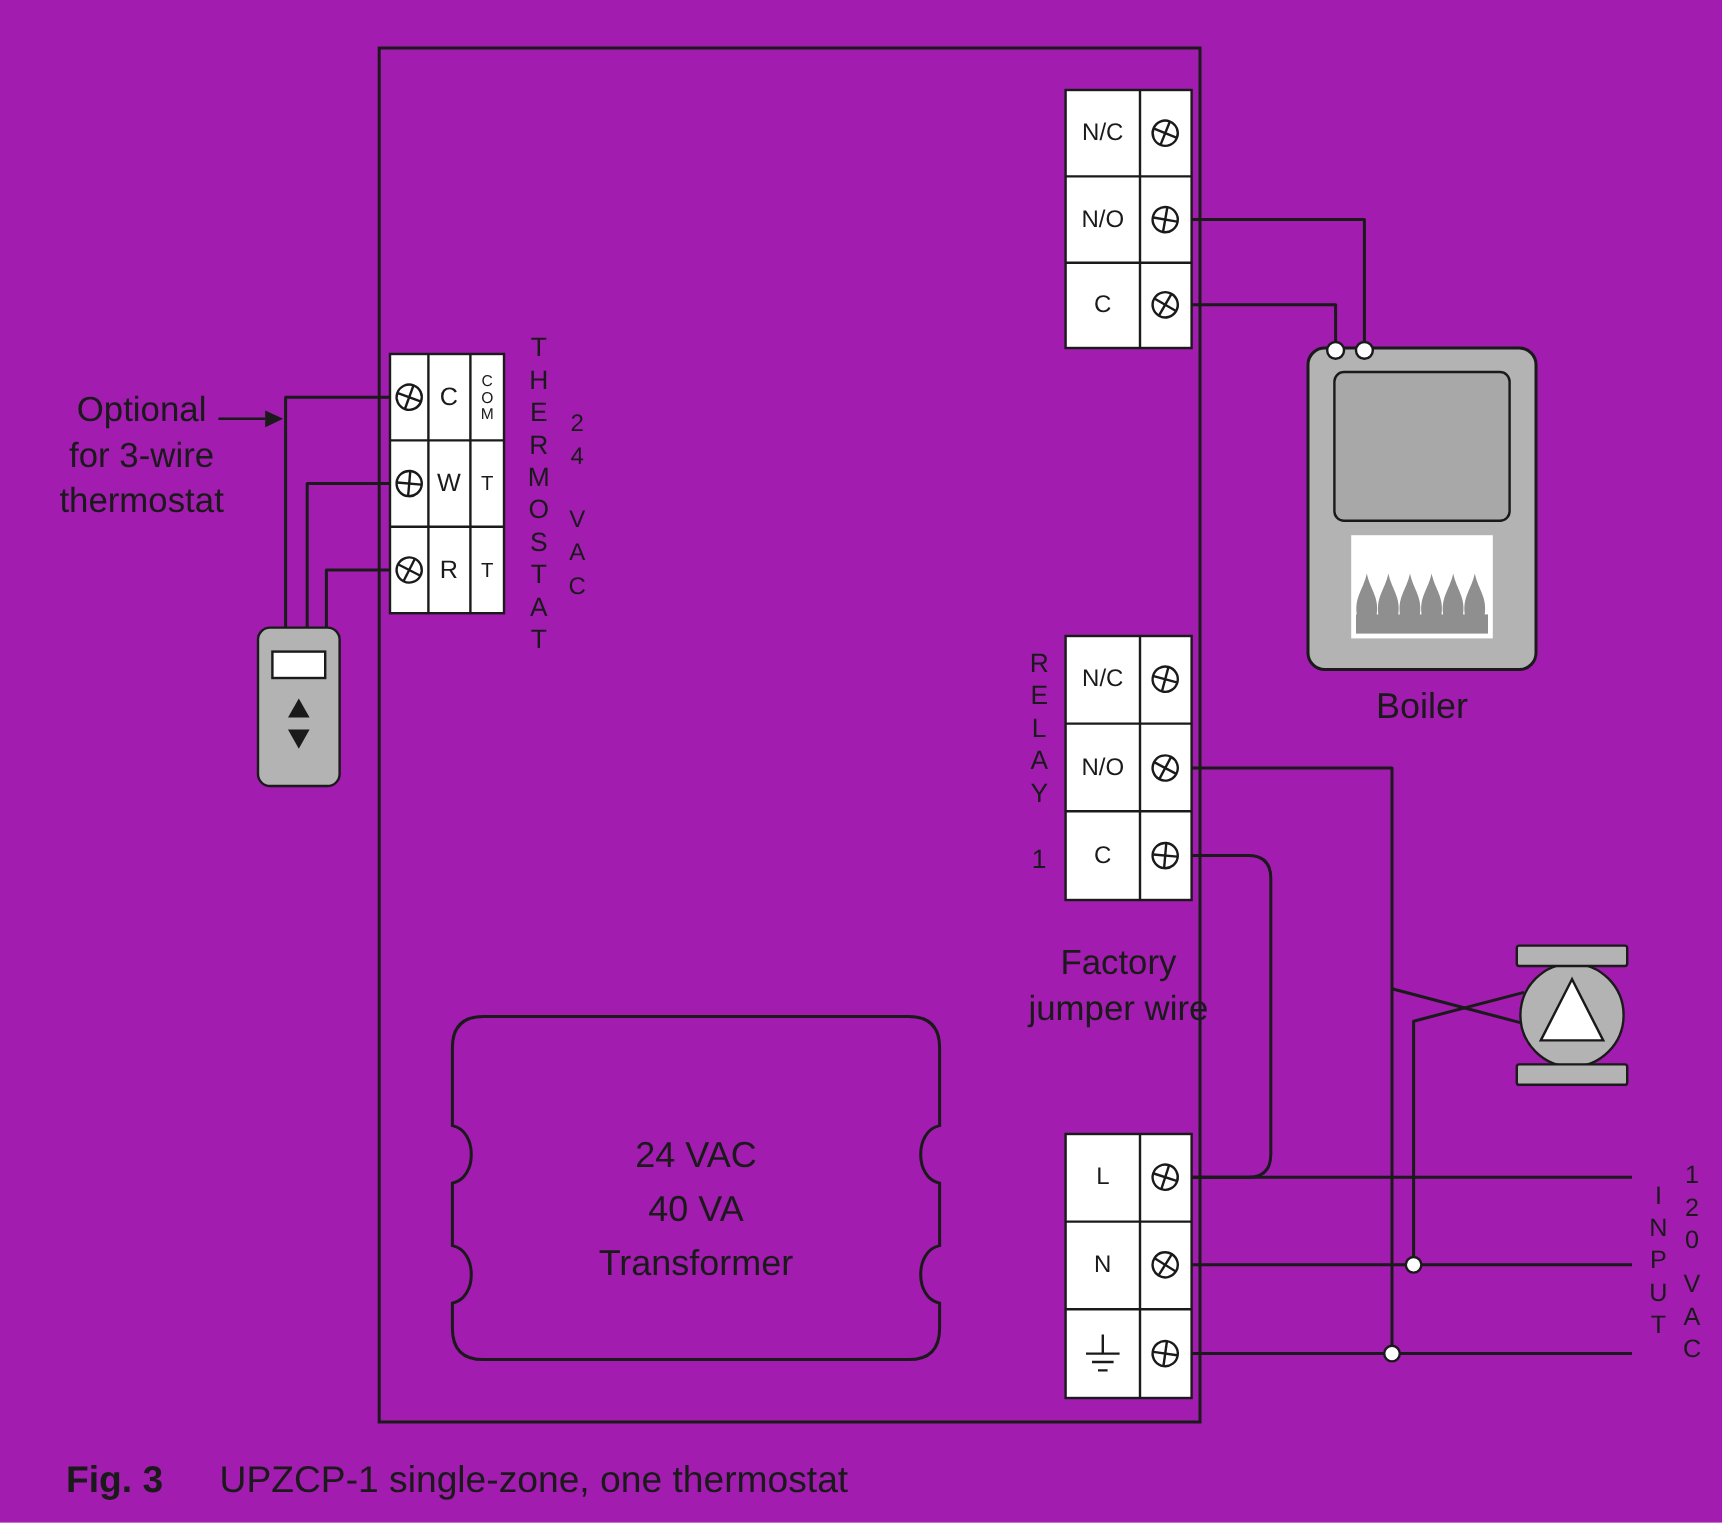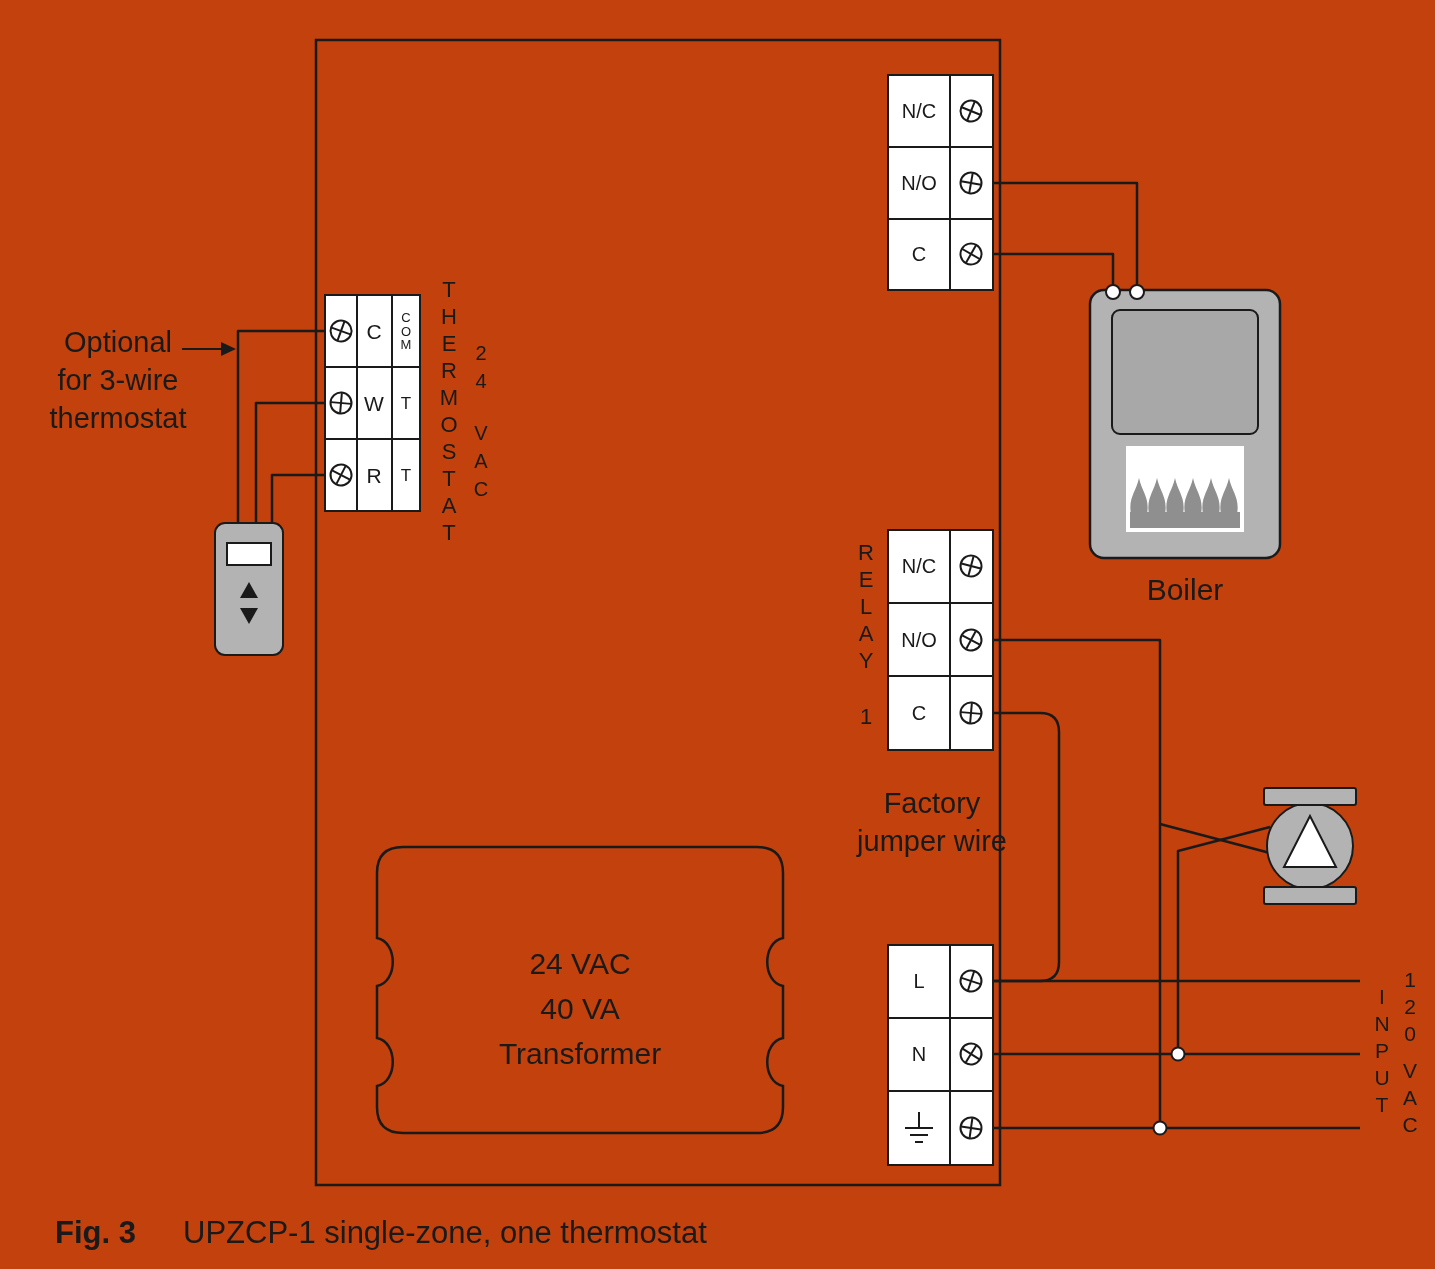--- a/index.html
+++ b/index.html
@@ -1,16 +1,16 @@
 <!DOCTYPE html>
 <html><head>
 <meta charset="utf-8">
 <style>
   html,body{margin:0;padding:0;background:#ffffff;}
-  .stage{position:relative;width:1435px;height:1269px;background:#c2410c;overflow:hidden;}
+  .stage{position:relative;width:1435px;height:1269px;background:#a21caf;overflow:hidden;}
   svg{display:block;}
   .outline{fill:none;stroke:#1a1a1a;stroke-width:2.5;}
   .cell{fill:#ffffff;stroke:#1a1a1a;stroke-width:2;}
   .grid{stroke:#1a1a1a;stroke-width:2;}
   .wire{fill:none;stroke:#1a1a1a;stroke-width:2.5;stroke-linejoin:round;}
   .thin{stroke:#1a1a1a;stroke-width:2;}
   .node{fill:#ffffff;stroke:#1a1a1a;stroke-width:2;}
   .solid{fill:#1a1a1a;}
   .lbl{font-family:"Liberation Sans","DejaVu Sans",sans-serif;fill:#1a1a1a;}
   .mid{text-anchor:middle;}

